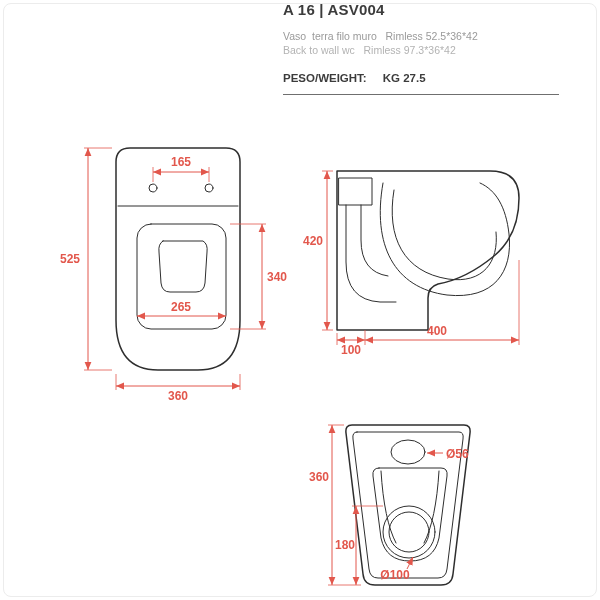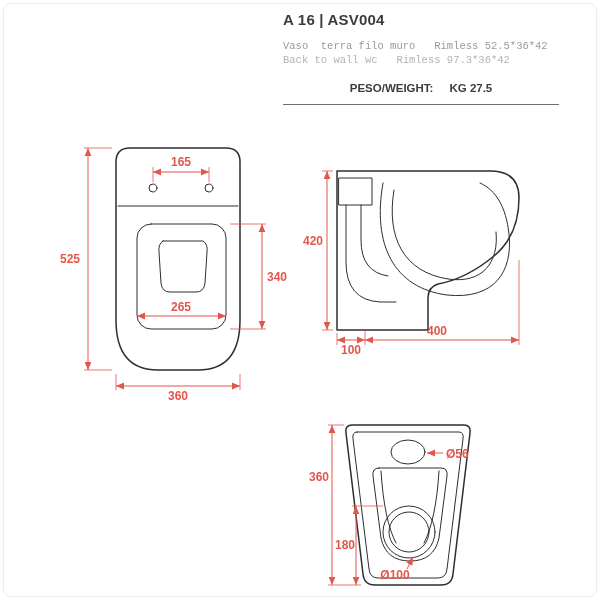--- a/index.html
+++ b/index.html
@@ -1,23 +1,23 @@
 <!DOCTYPE html>
 <html><head>
 <meta charset="utf-8">
 <style>
   html,body{margin:0;padding:0;width:600px;height:600px;background:#ffffff;
     font-family:"Liberation Sans",sans-serif;}
   .frame{position:absolute;left:3px;top:3px;right:3px;bottom:3px;
     border:1px solid #ececec;border-radius:8px;pointer-events:none;}
-  .header{position:absolute;left:283px;top:11px;width:276px;}
+  .header{position:absolute;left:283px;top:1px;width:276px;}
   .title{font-size:15px;font-weight:bold;color:#3c3c3c;margin:0 0 11px 0;letter-spacing:.2px;}
-  .sub{font-size:10.5px;color:#9a9a9a;line-height:14px;white-space:pre;font-family:Liberation Mono, monospace;}
+  .sub{font-size:10.5px;color:#9a9a9a;line-height:14px;white-space:pre;}
   .sub.en{color:#b3b3b3;}
-  .weight{margin-top:15px;font-size:11.5px;font-weight:bold;color:#3c3c3c;text-align:center;}
+  .weight{margin-top:15px;font-size:11.5px;font-weight:bold;color:#3c3c3c;}
   .weight .val{margin-left:16px;}
   .rule{margin-top:10px;height:1px;background:#6f6f6f;width:100%;}
   svg.drawings{position:absolute;left:0;top:0;}
   .ol{fill:none;stroke:#2e2e2e;stroke-width:1.5;stroke-linejoin:round;stroke-linecap:round;}
   .ol2{fill:none;stroke:#2e2e2e;stroke-width:1;stroke-linejoin:round;stroke-linecap:round;}
   .dim{stroke:#e2574c;stroke-width:1;fill:none;}
   .ext{stroke:#e2574c;stroke-width:.8;fill:none;}
   .dimtxt{fill:#e2574c;font-size:12px;font-weight:600;
     font-family:"Liberation Sans",sans-serif;}
 </style>

